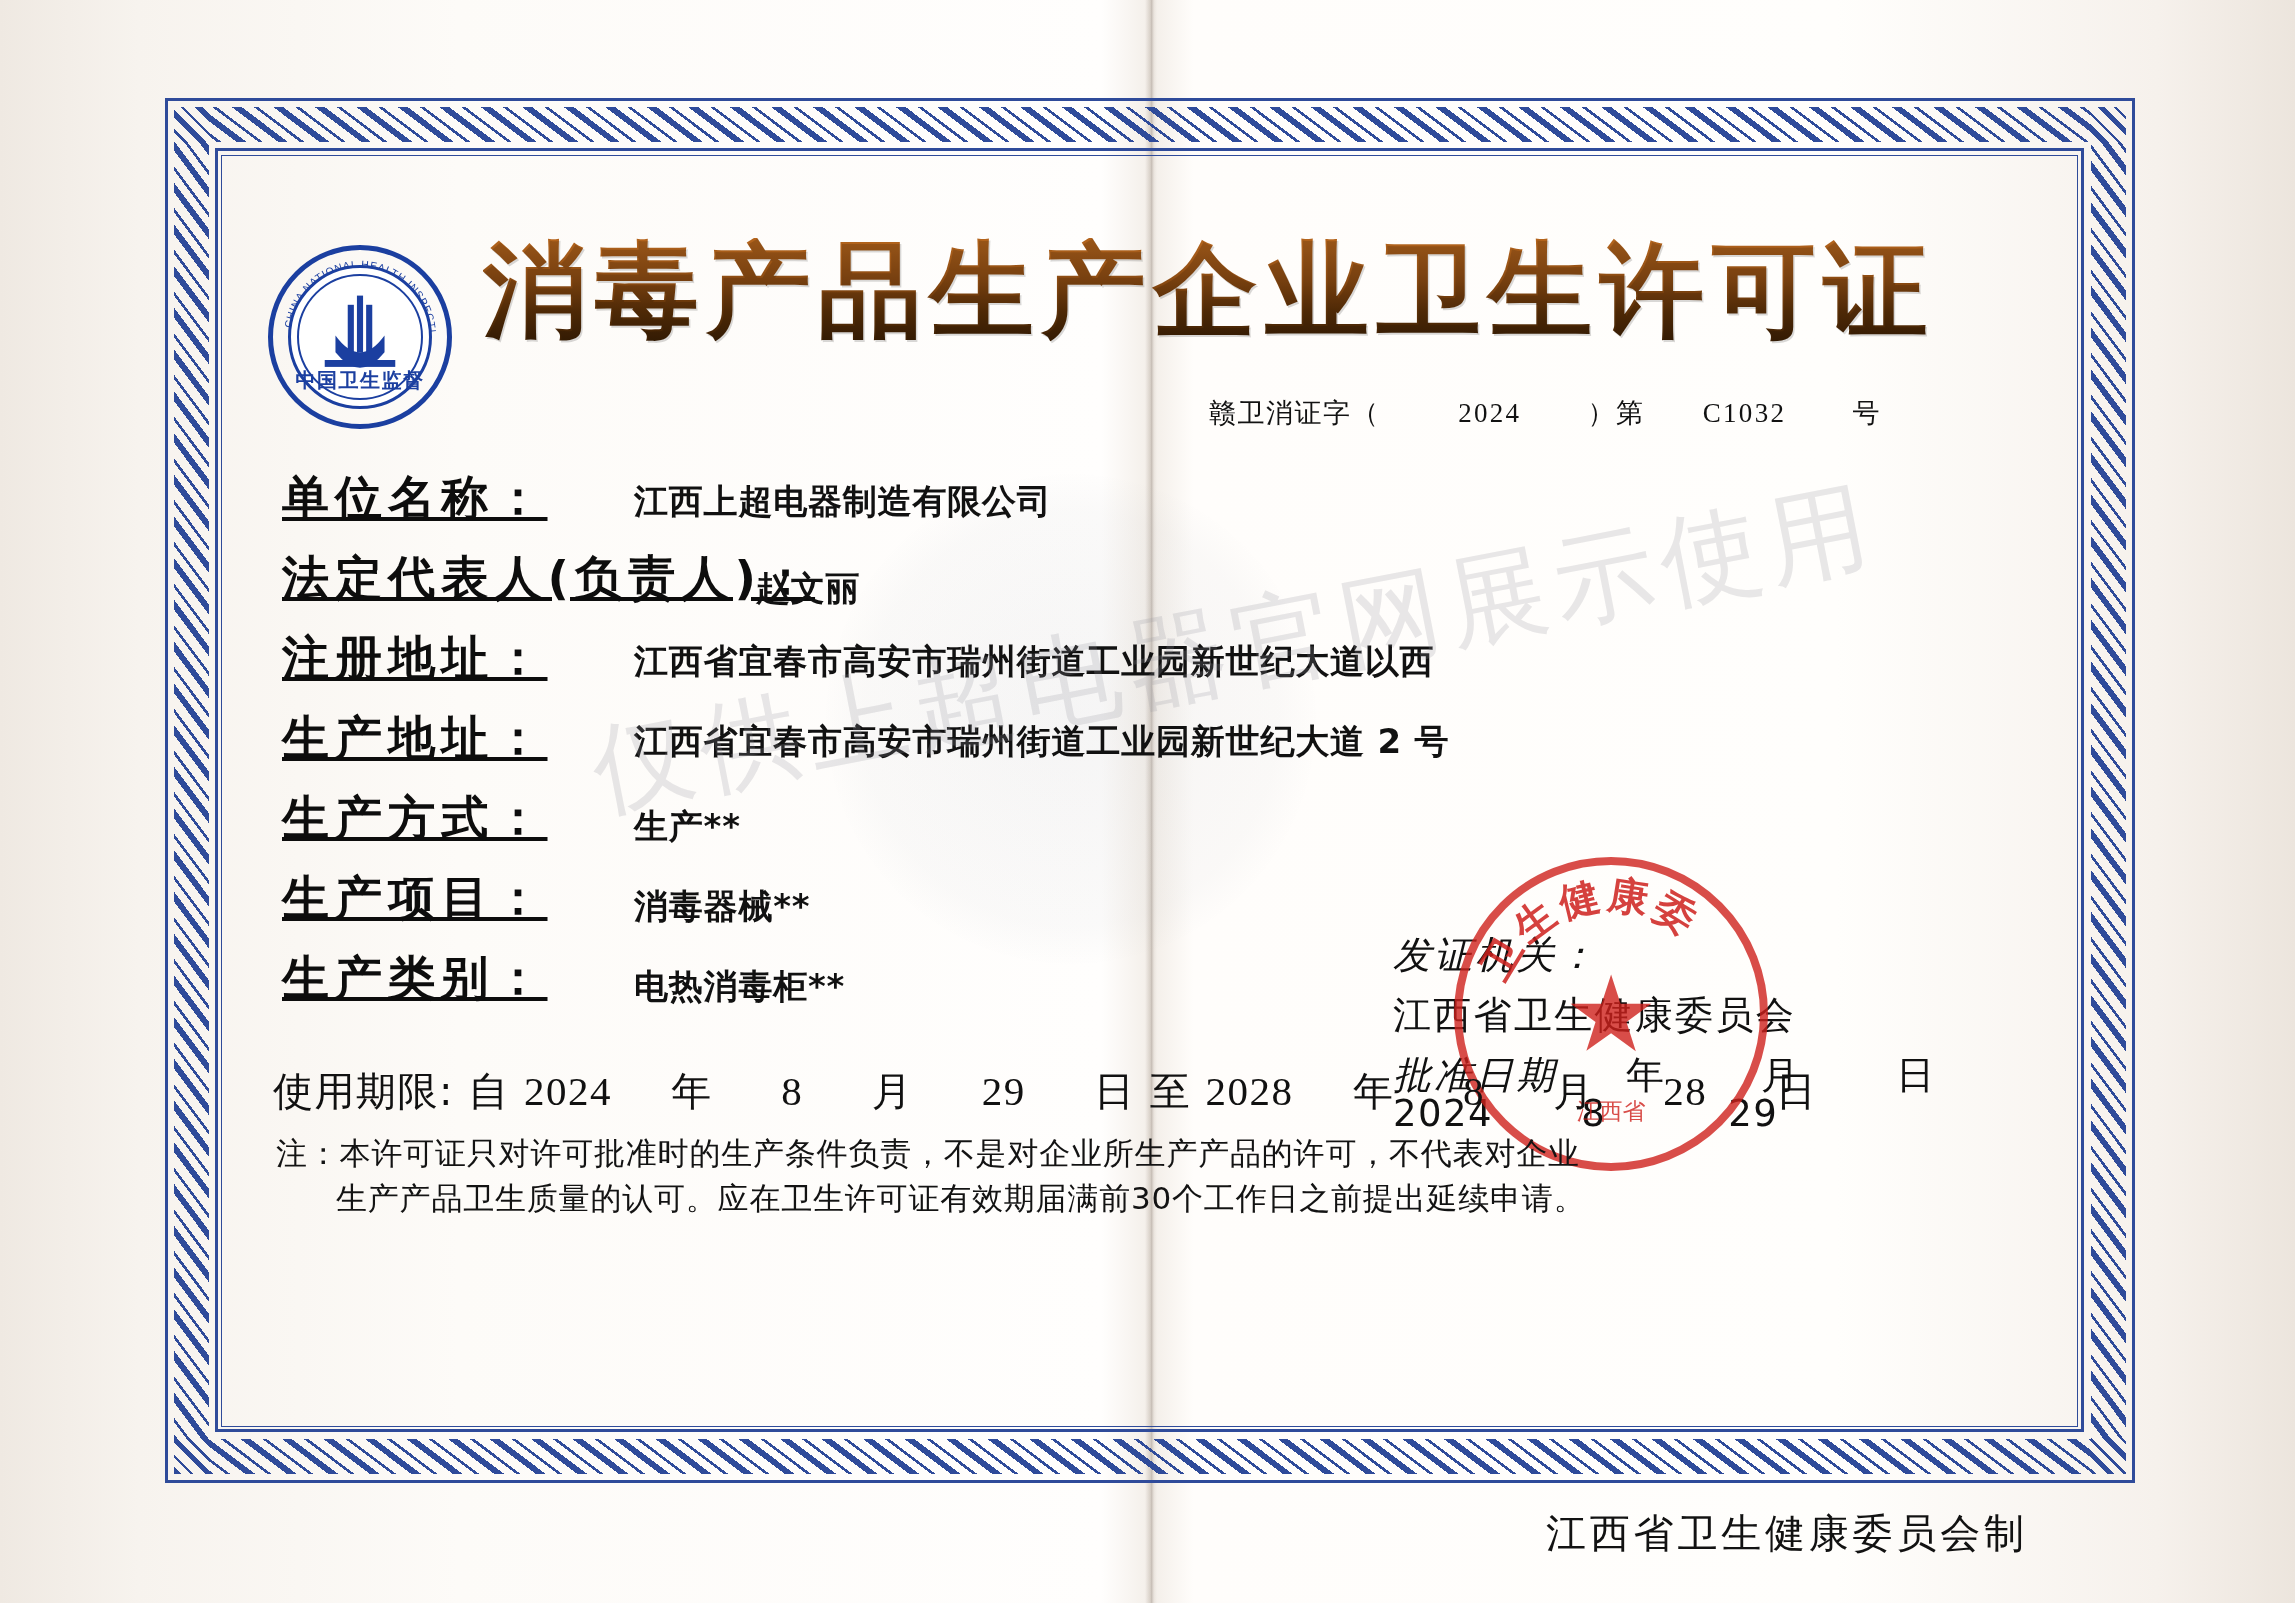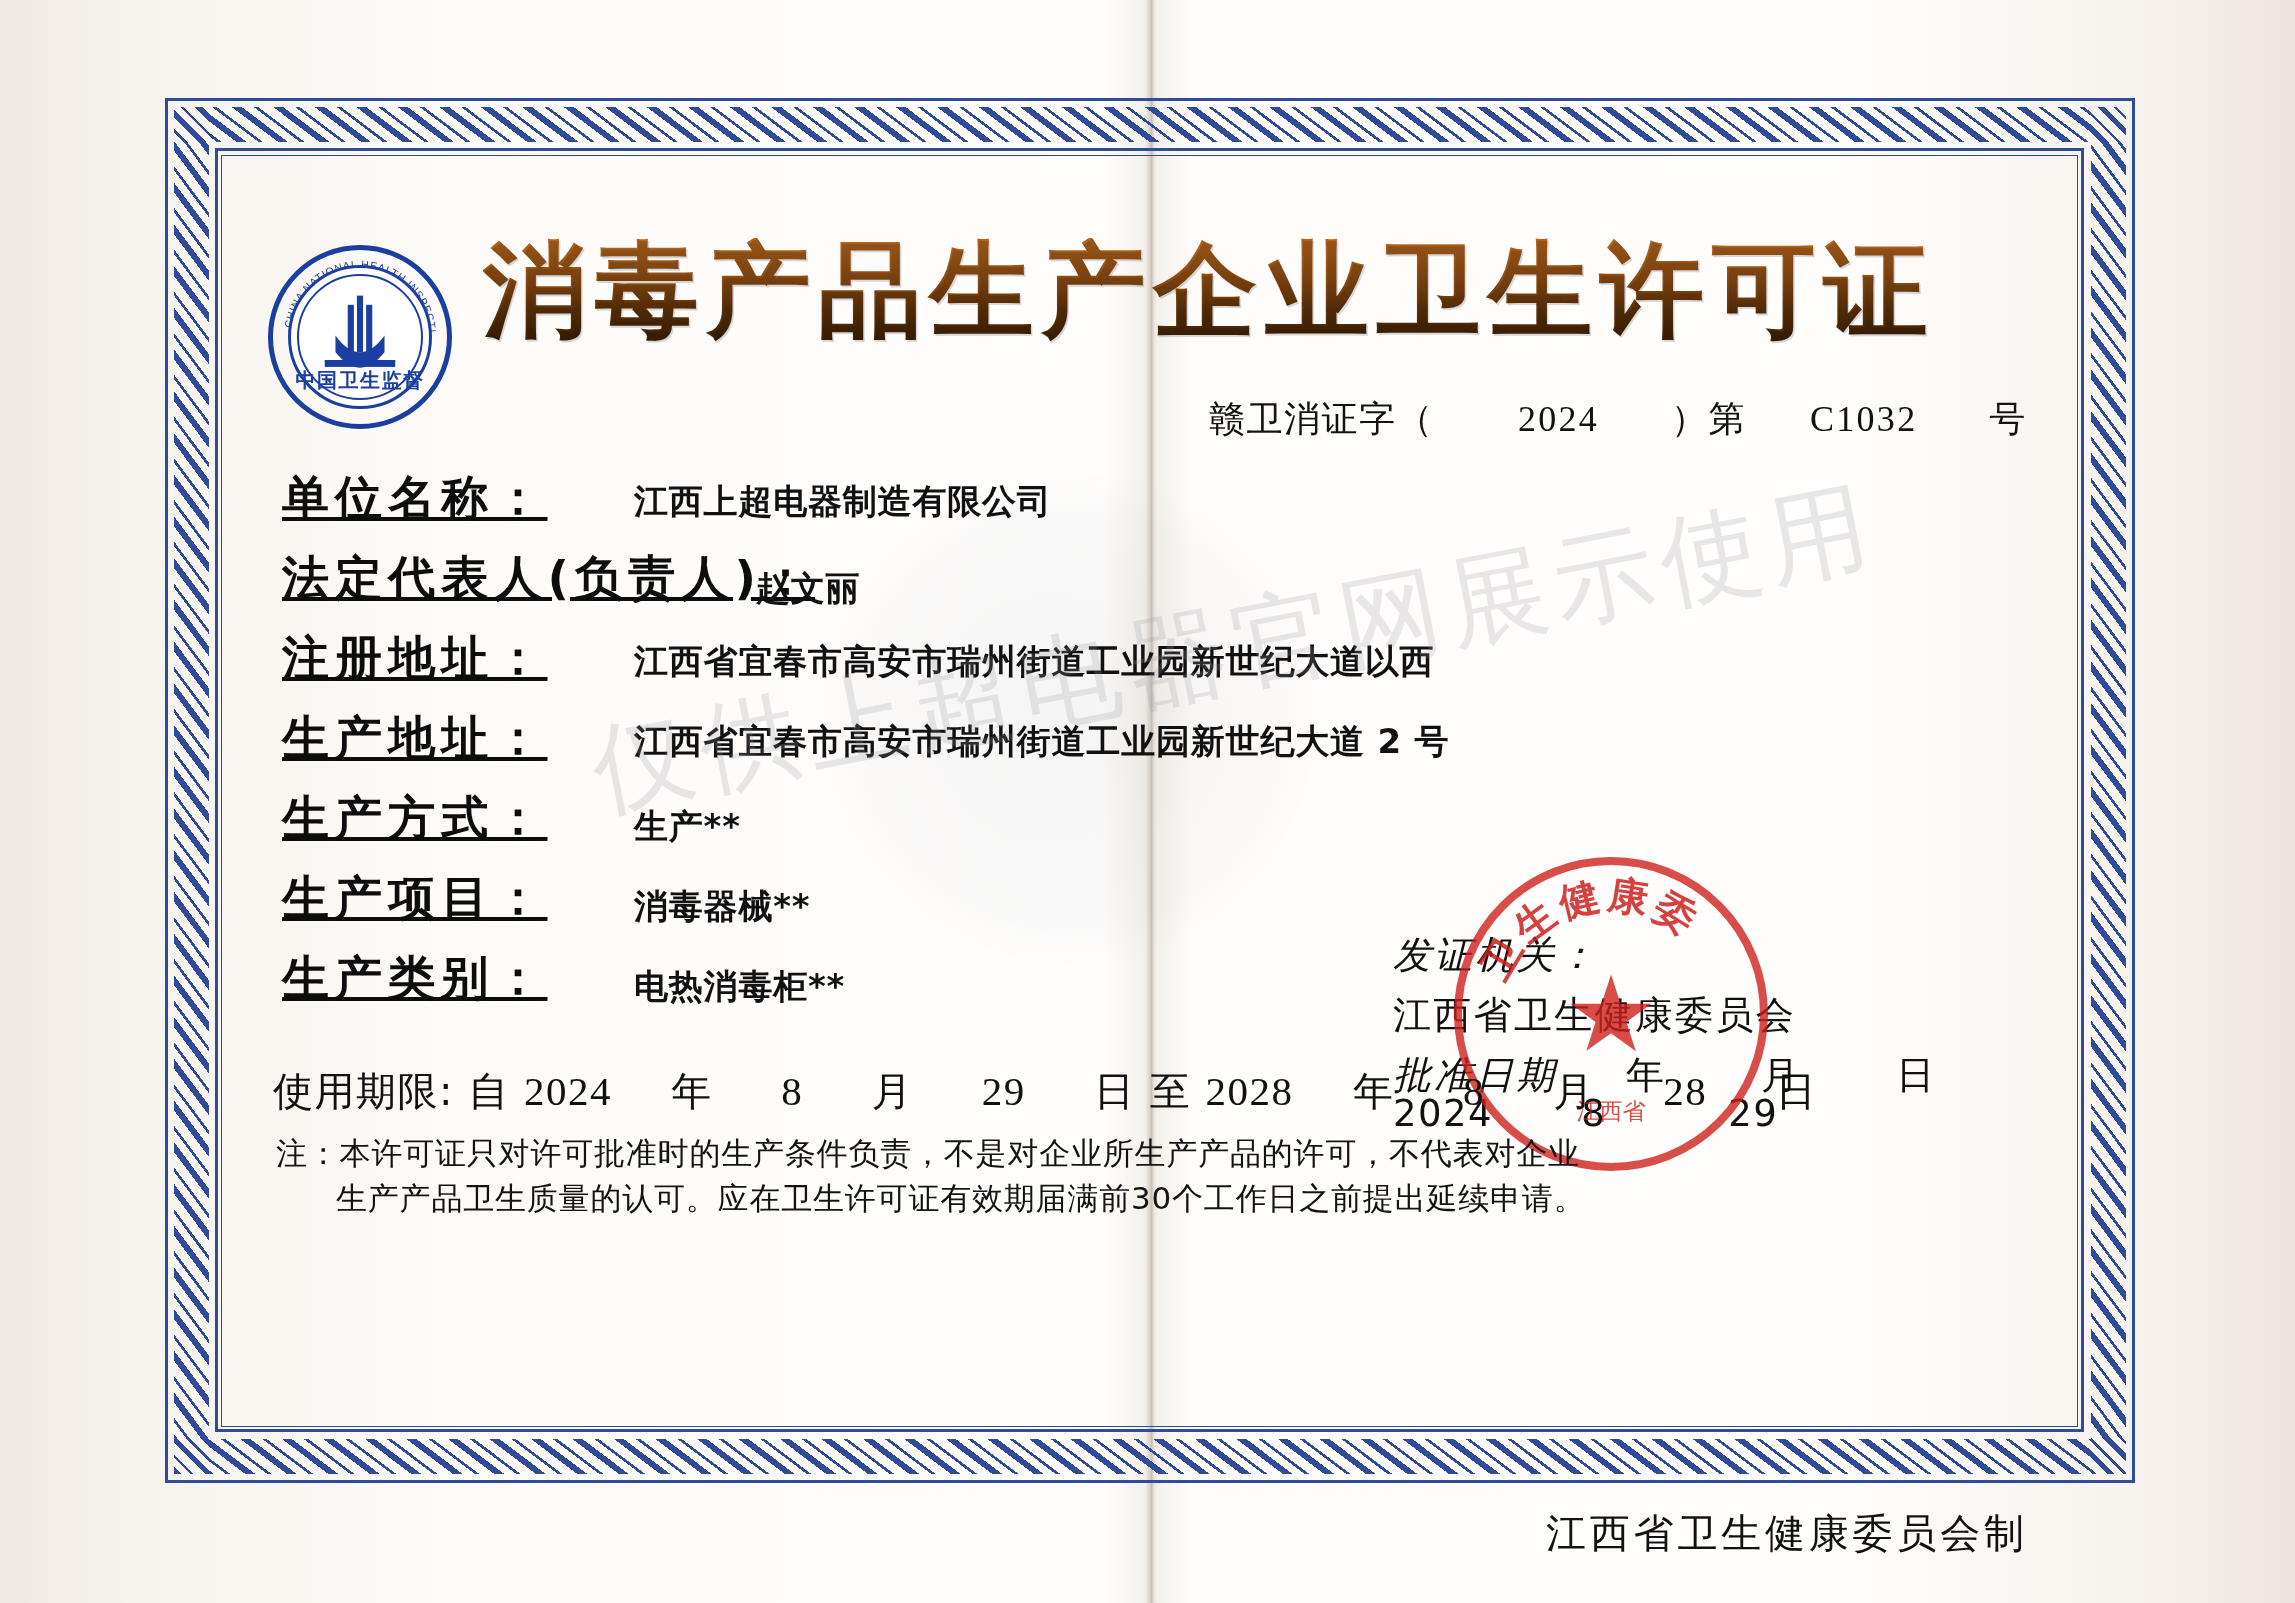--- a/index.html
+++ b/index.html
@@ -143,21 +143,21 @@
     background-clip: text;
     -webkit-text-fill-color: transparent;
     text-shadow: 1.5px 2.3px 0 rgba(0,0,0,0.15);
   }
 
   
   .cert-no {
     position: absolute;
     left: 979px;
     top: 230px;
-    font-size: 36px;
+    font-size: 27px;
     color: #121212;
     letter-spacing: 1.5px;
     white-space: nowrap;
     font-family: "DejaVu Sans", "Liberation Sans", sans-serif;
   }
   .cert-no .num {
     font-family: "Liberation Serif", serif;
     letter-spacing: 2.3px;
   }
   .sp-l { display: inline-block; width: 58px; }

